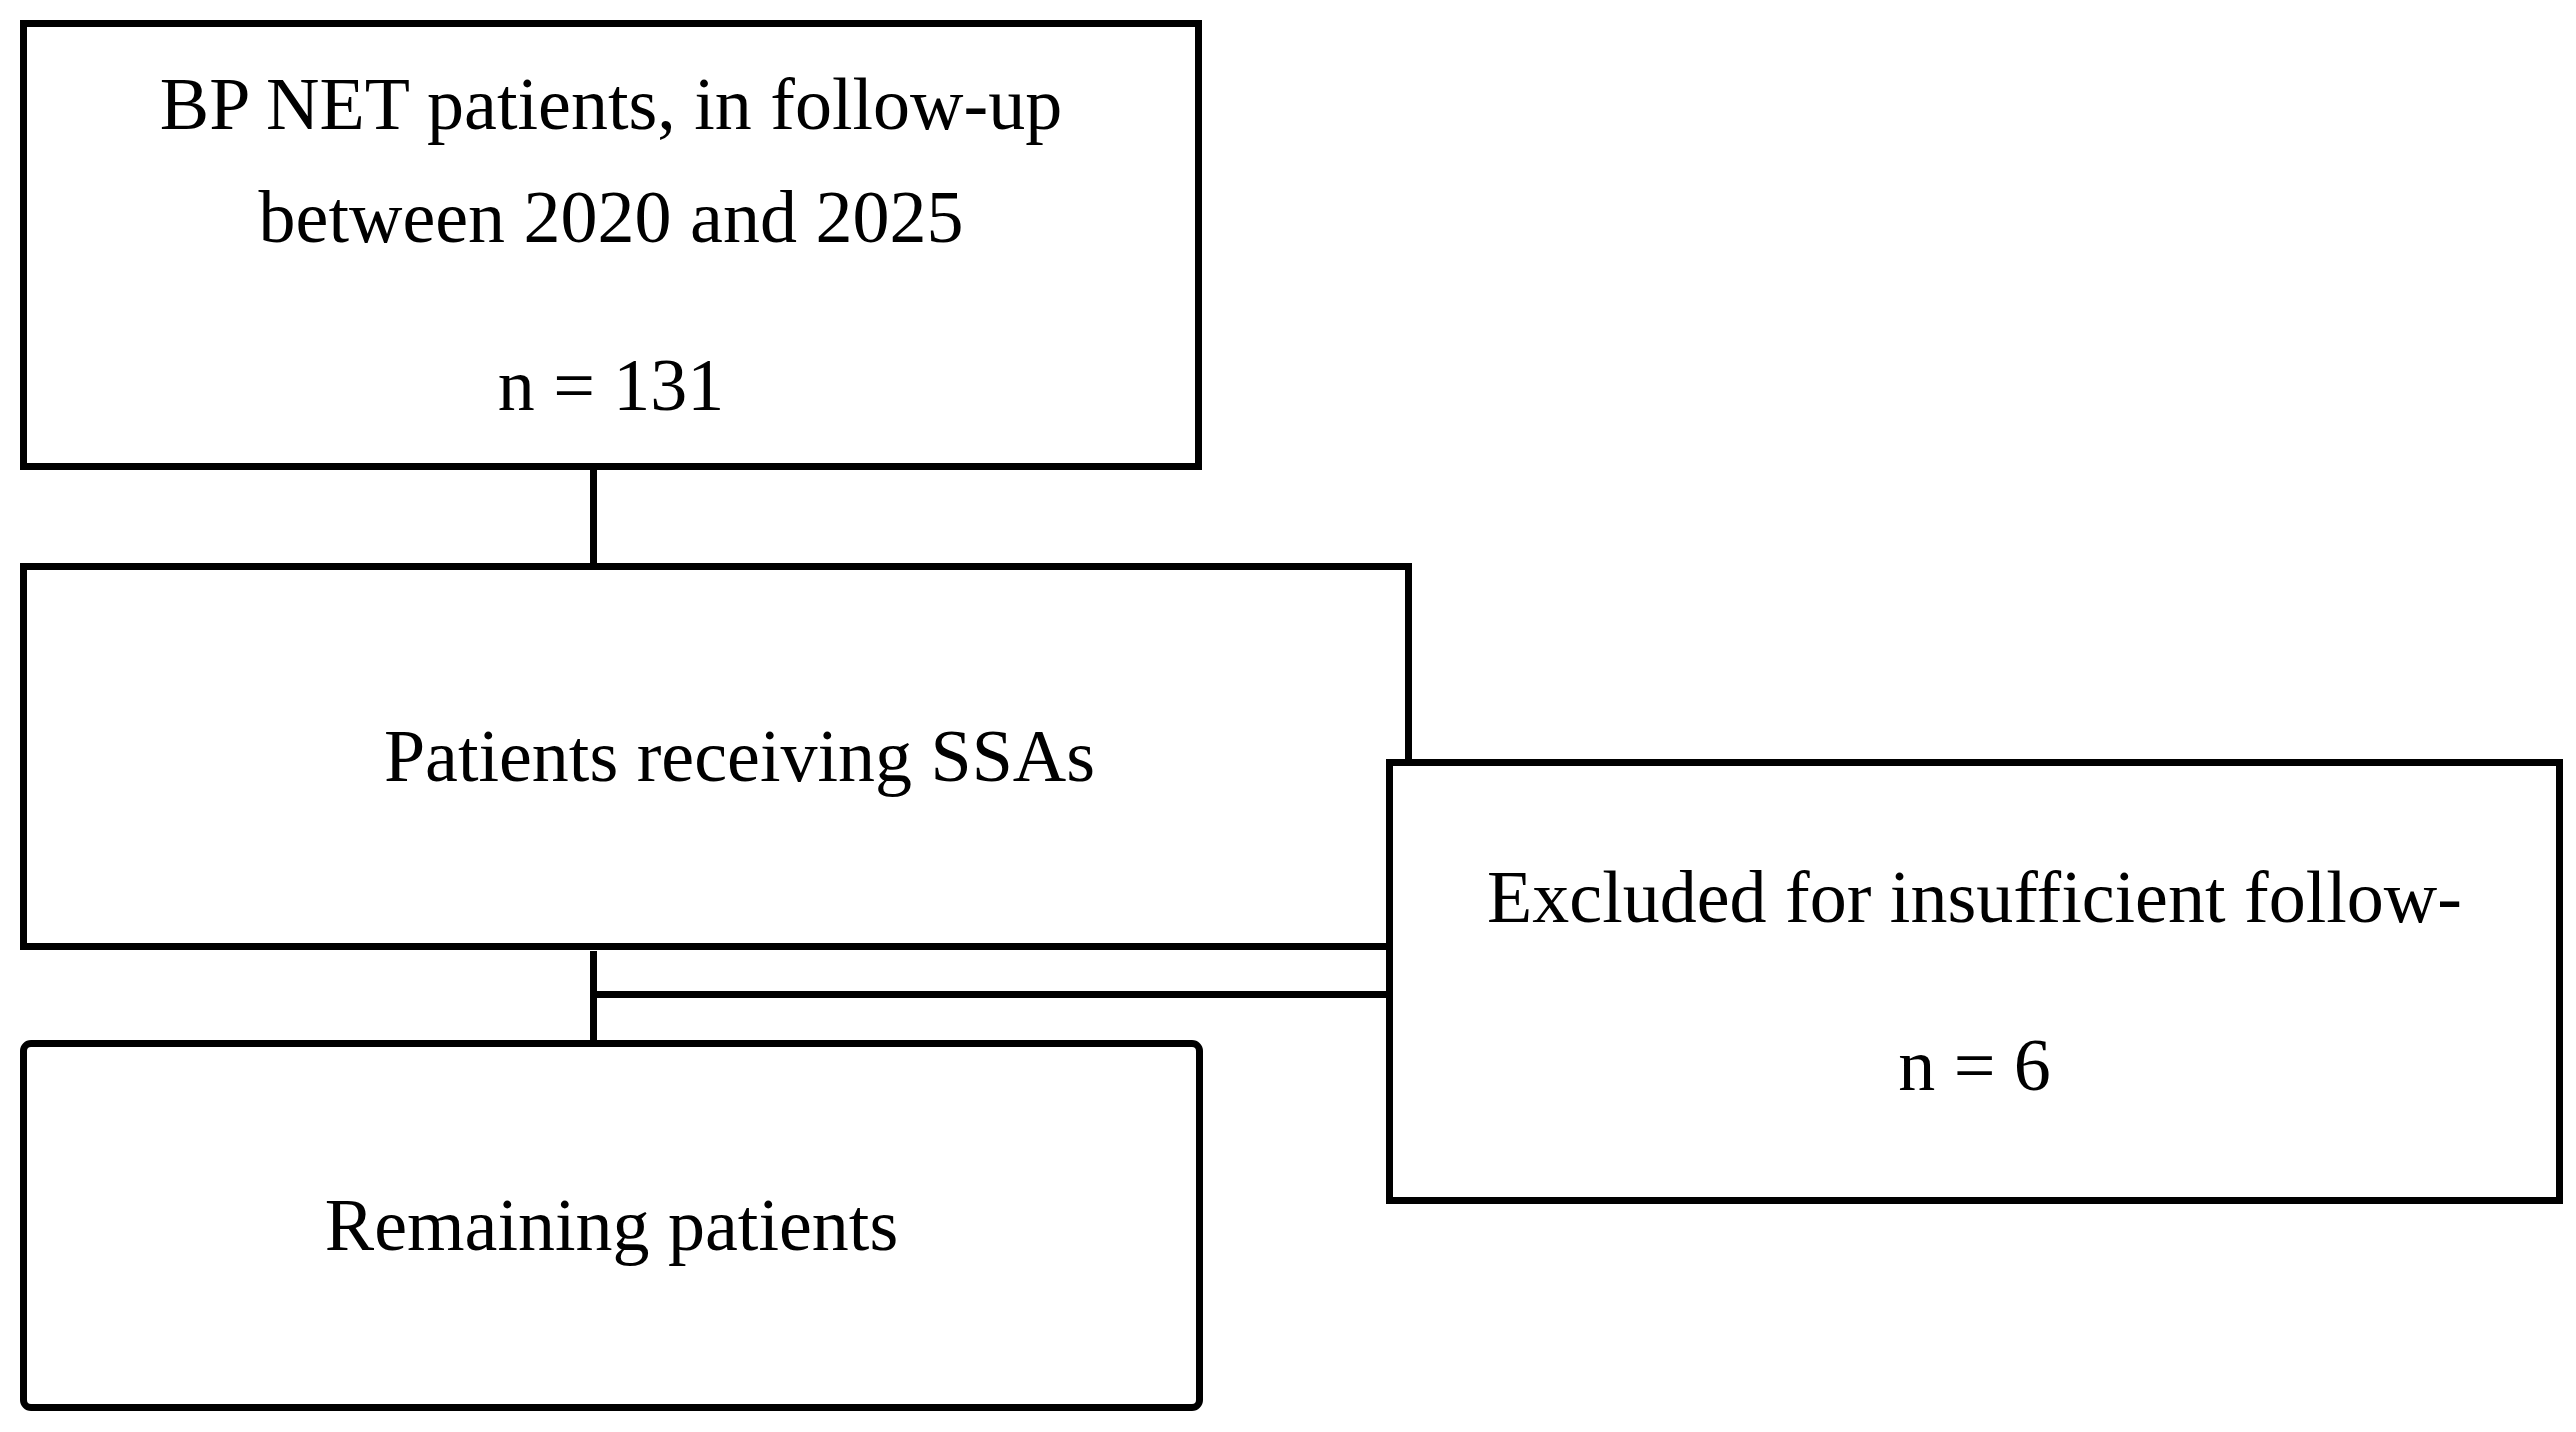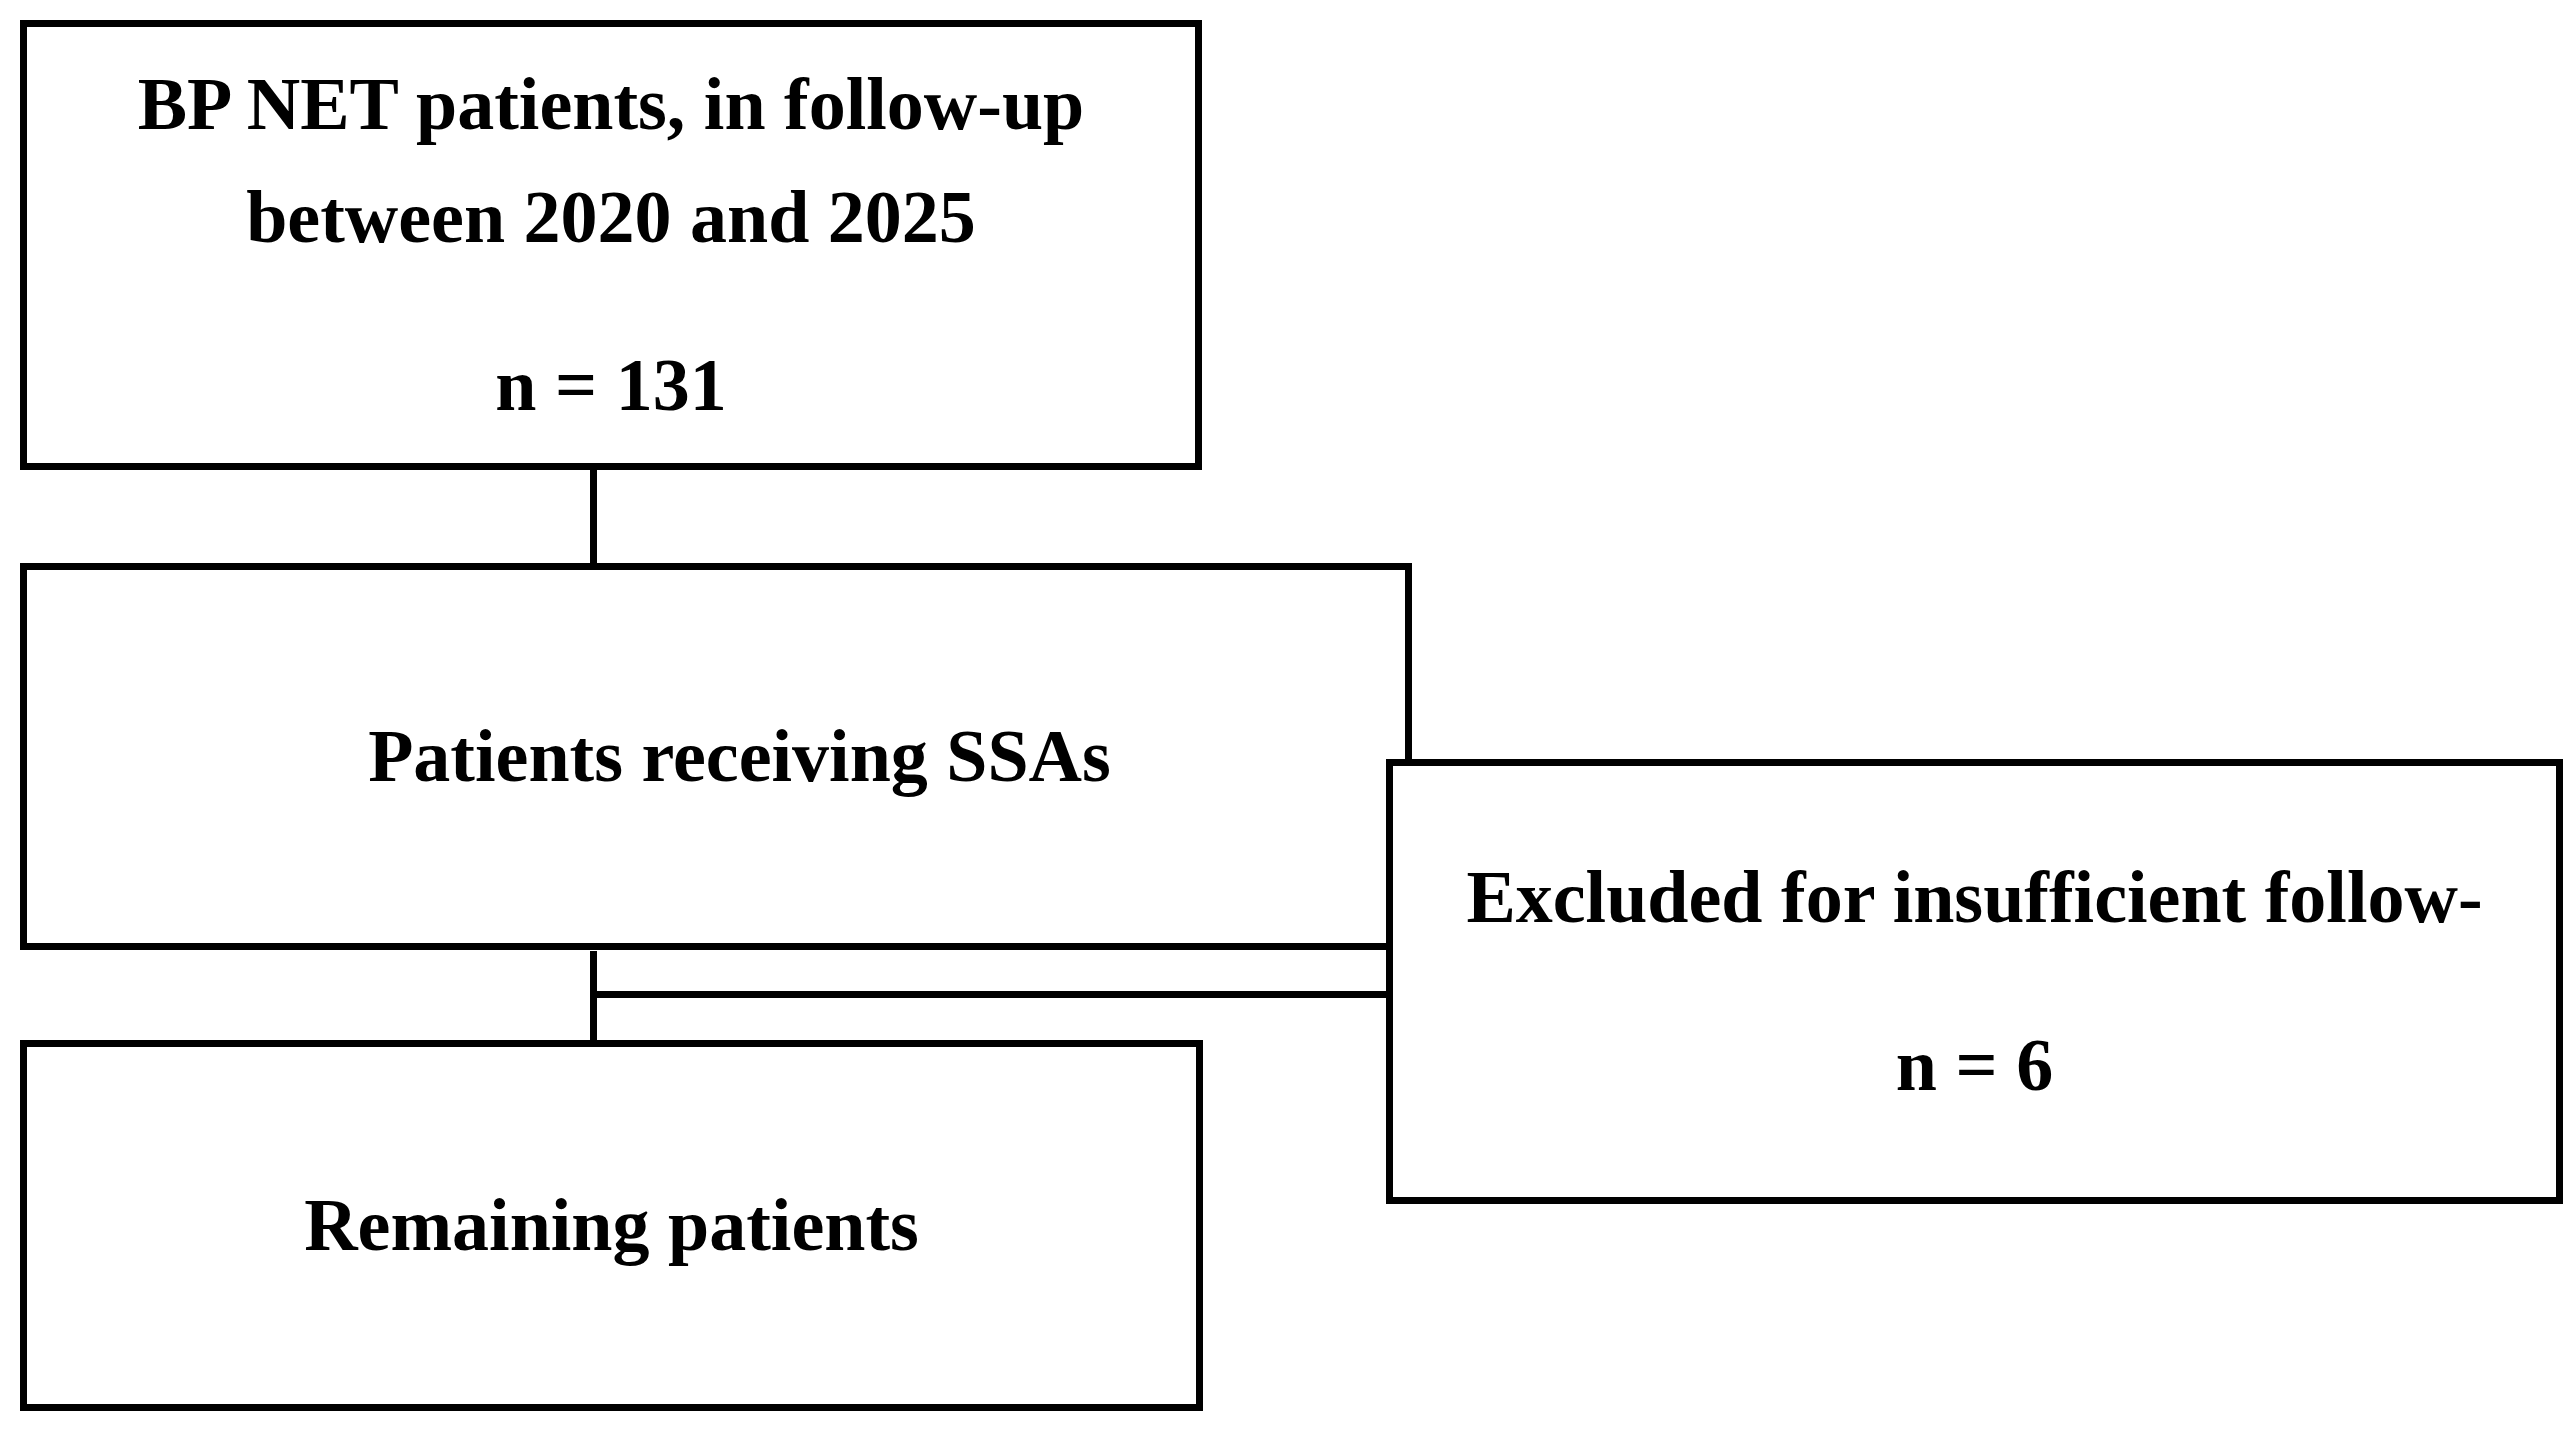--- a/index.html
+++ b/index.html
@@ -20,36 +20,35 @@
   .flow-box {
     position: absolute;
     border: 7.3px solid #000000;
     background: #ffffff;
     display: flex;
     flex-direction: column;
     justify-content: center;
     align-items: center;
     gap: 55px;
     text-align: center;
-    font-weight: bold;
   }
 
   .flow-box .title,
   .flow-box .n-count {
     font-size: 74px;
     line-height: 113px;
     white-space: nowrap;
   }
 
   .flow-box .title span { display: block; }
 
   
   .box-cohort    { left: 20px;   top: 20px;   width: 1182px; height: 450px; }
   .box-ssa       { left: 20px;   top: 563px;  width: 1392px; height: 387px; padding-left: 47px; }
-  .box-remaining { left: 20px;   top: 1040px; width: 1183px; height: 371px; }
+  .box-remaining { left: 20px;   top: 1040px; width: 1183px; height: 371px; border-radius: 11px; }
   .box-excluded  { left: 1386px; top: 759px;  width: 1177px; height: 445px; }
 
   .connector {
     position: absolute;
     background: #000000;
   }
   .connector-v1 { left: 590px; top: 470px;  width: 7.3px;   height: 100px; }
   .connector-v2 { left: 590px; top: 951px; width: 7.3px;   height: 97px; }
   .connector-h  { left: 590px; top: 991px; width: 804px; height: 7.3px; }
 </style>

